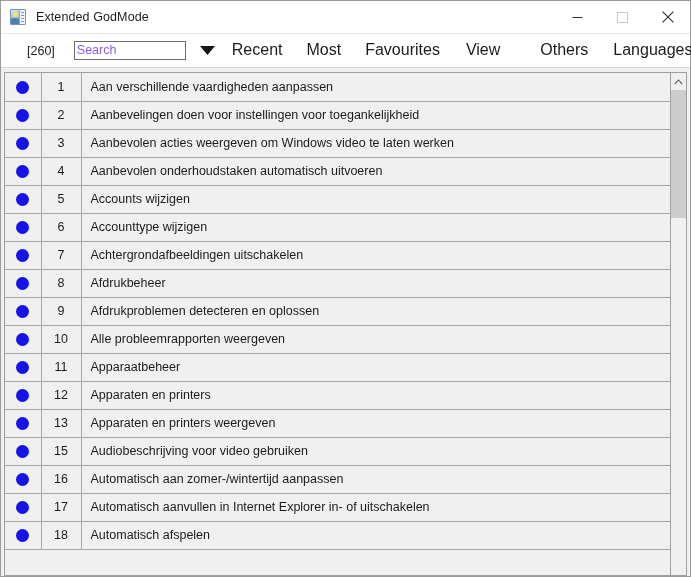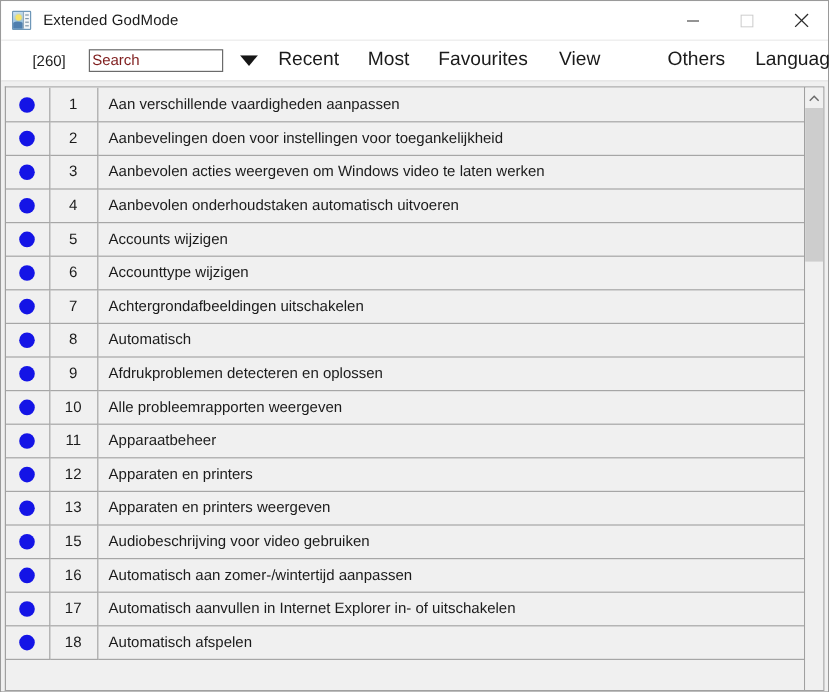--- a/index.html
+++ b/index.html
@@ -135,21 +135,21 @@
   }
   #search-input {
     margin-left: 19px;
     width: 112px;
     height: 19px;
     box-sizing: border-box;
     border: 1px solid #6b6b6b;
     background: #ffffff;
     font-family: "Liberation Sans", sans-serif;
     font-size: 12.5px;
-    color: #7f1d1d;
+    color: #8b5cf6;
     padding: 0 2px 1px 2px;
     line-height: 17px;
     outline: none;
     border-radius: 0;
   }
   #search-dropdown-arrow {
     margin-left: 14px;
     width: 20px;
     height: 20px;
     display: flex;
@@ -162,21 +162,21 @@
     color: #1b1b1b;
     white-space: nowrap;
     user-select: none;
     cursor: default;
     padding: 2px 0 3px 0;
   }
   #menu-recent      { margin-left: 17px; }
   #menu-most        { margin-left: 24px; }
   #menu-favourites  { margin-left: 24px; }
   #menu-view        { margin-left: 26px; }
-  #menu-others      { margin-left: 56px; }
+  #menu-others      { margin-left: 40px; }
   #menu-languages   { margin-left: 25px; }
   #menu-about       { margin-left: 26px; text-decoration: underline; }
 
   
   #list-area {
     flex: 1 1 auto;
     position: relative;
     display: flex;
     overflow: hidden;
     background: #f0f0f0;
@@ -351,21 +351,21 @@
               <td class="col-label"><span class="row-label">Accounttype wijzigen</span></td>
             </tr>
             <tr>
               <td class="col-dot"><span class="dot" style="background: rgb(20, 20, 230);"></span></td>
               <td class="col-num">7</td>
               <td class="col-label"><span class="row-label">Achtergrondafbeeldingen uitschakelen</span></td>
             </tr>
             <tr>
               <td class="col-dot"><span class="dot" style="background: rgb(20, 20, 230);"></span></td>
               <td class="col-num">8</td>
-              <td class="col-label"><span class="row-label">Automatisch</span></td>
+              <td class="col-label"><span class="row-label">Afdrukbeheer</span></td>
             </tr>
             <tr>
               <td class="col-dot"><span class="dot" style="background: rgb(20, 20, 230);"></span></td>
               <td class="col-num">9</td>
               <td class="col-label"><span class="row-label">Afdrukproblemen detecteren en oplossen</span></td>
             </tr>
             <tr>
               <td class="col-dot"><span class="dot" style="background: rgb(20, 20, 230);"></span></td>
               <td class="col-num">10</td>
               <td class="col-label"><span class="row-label">Alle probleemrapporten weergeven</span></td>

